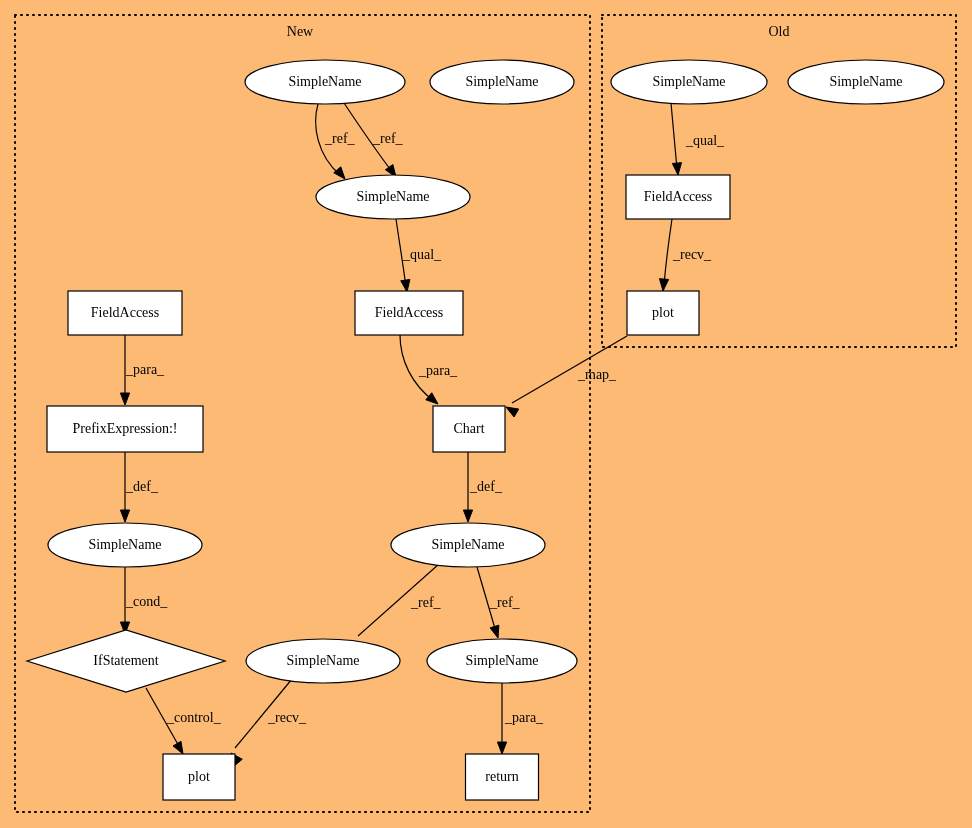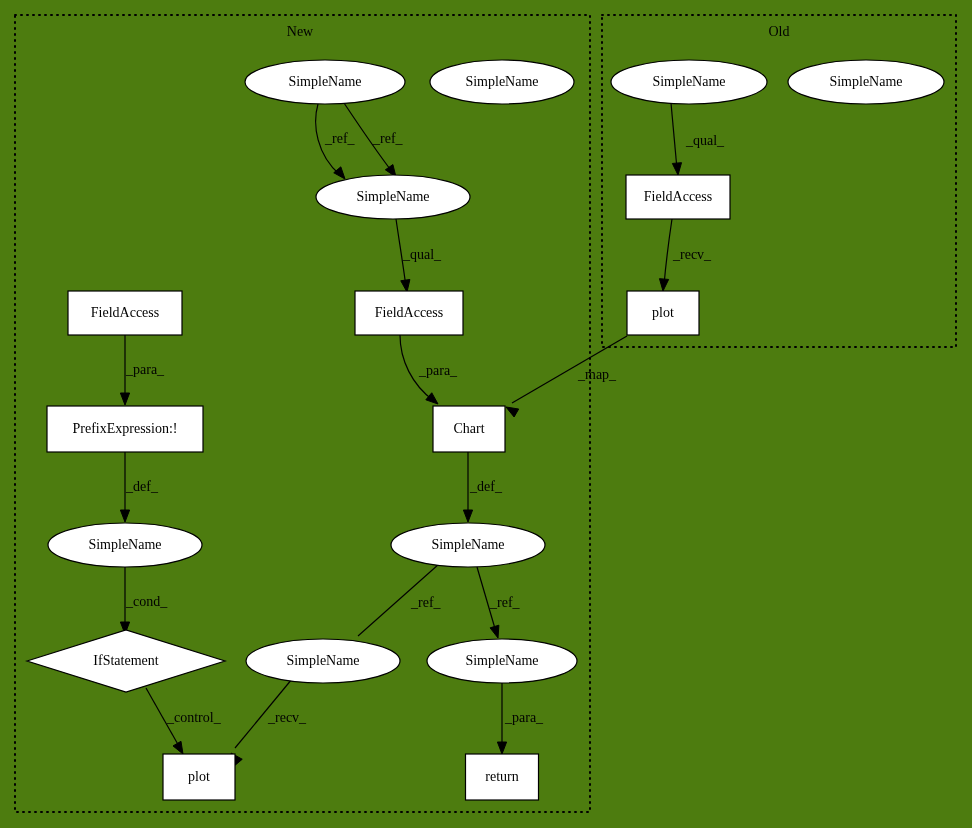--- a/index.html
+++ b/index.html
@@ -4,21 +4,21 @@
 <style>
   html, body {
     margin: 0;
     padding: 0;
     background: #ffffff;
   }
   #canvas-wrap {
     position: relative;
     width: 972px;
     height: 828px;
-    background: #4d7c0f;
+    background: #fdba74;
     font-family: "Liberation Serif", "DejaVu Serif", serif;
   }
   svg#graph {
     display: block;
     width: 972px;
     height: 828px;
   }
   .cluster-border {
     fill: none;
     stroke: #000000;

